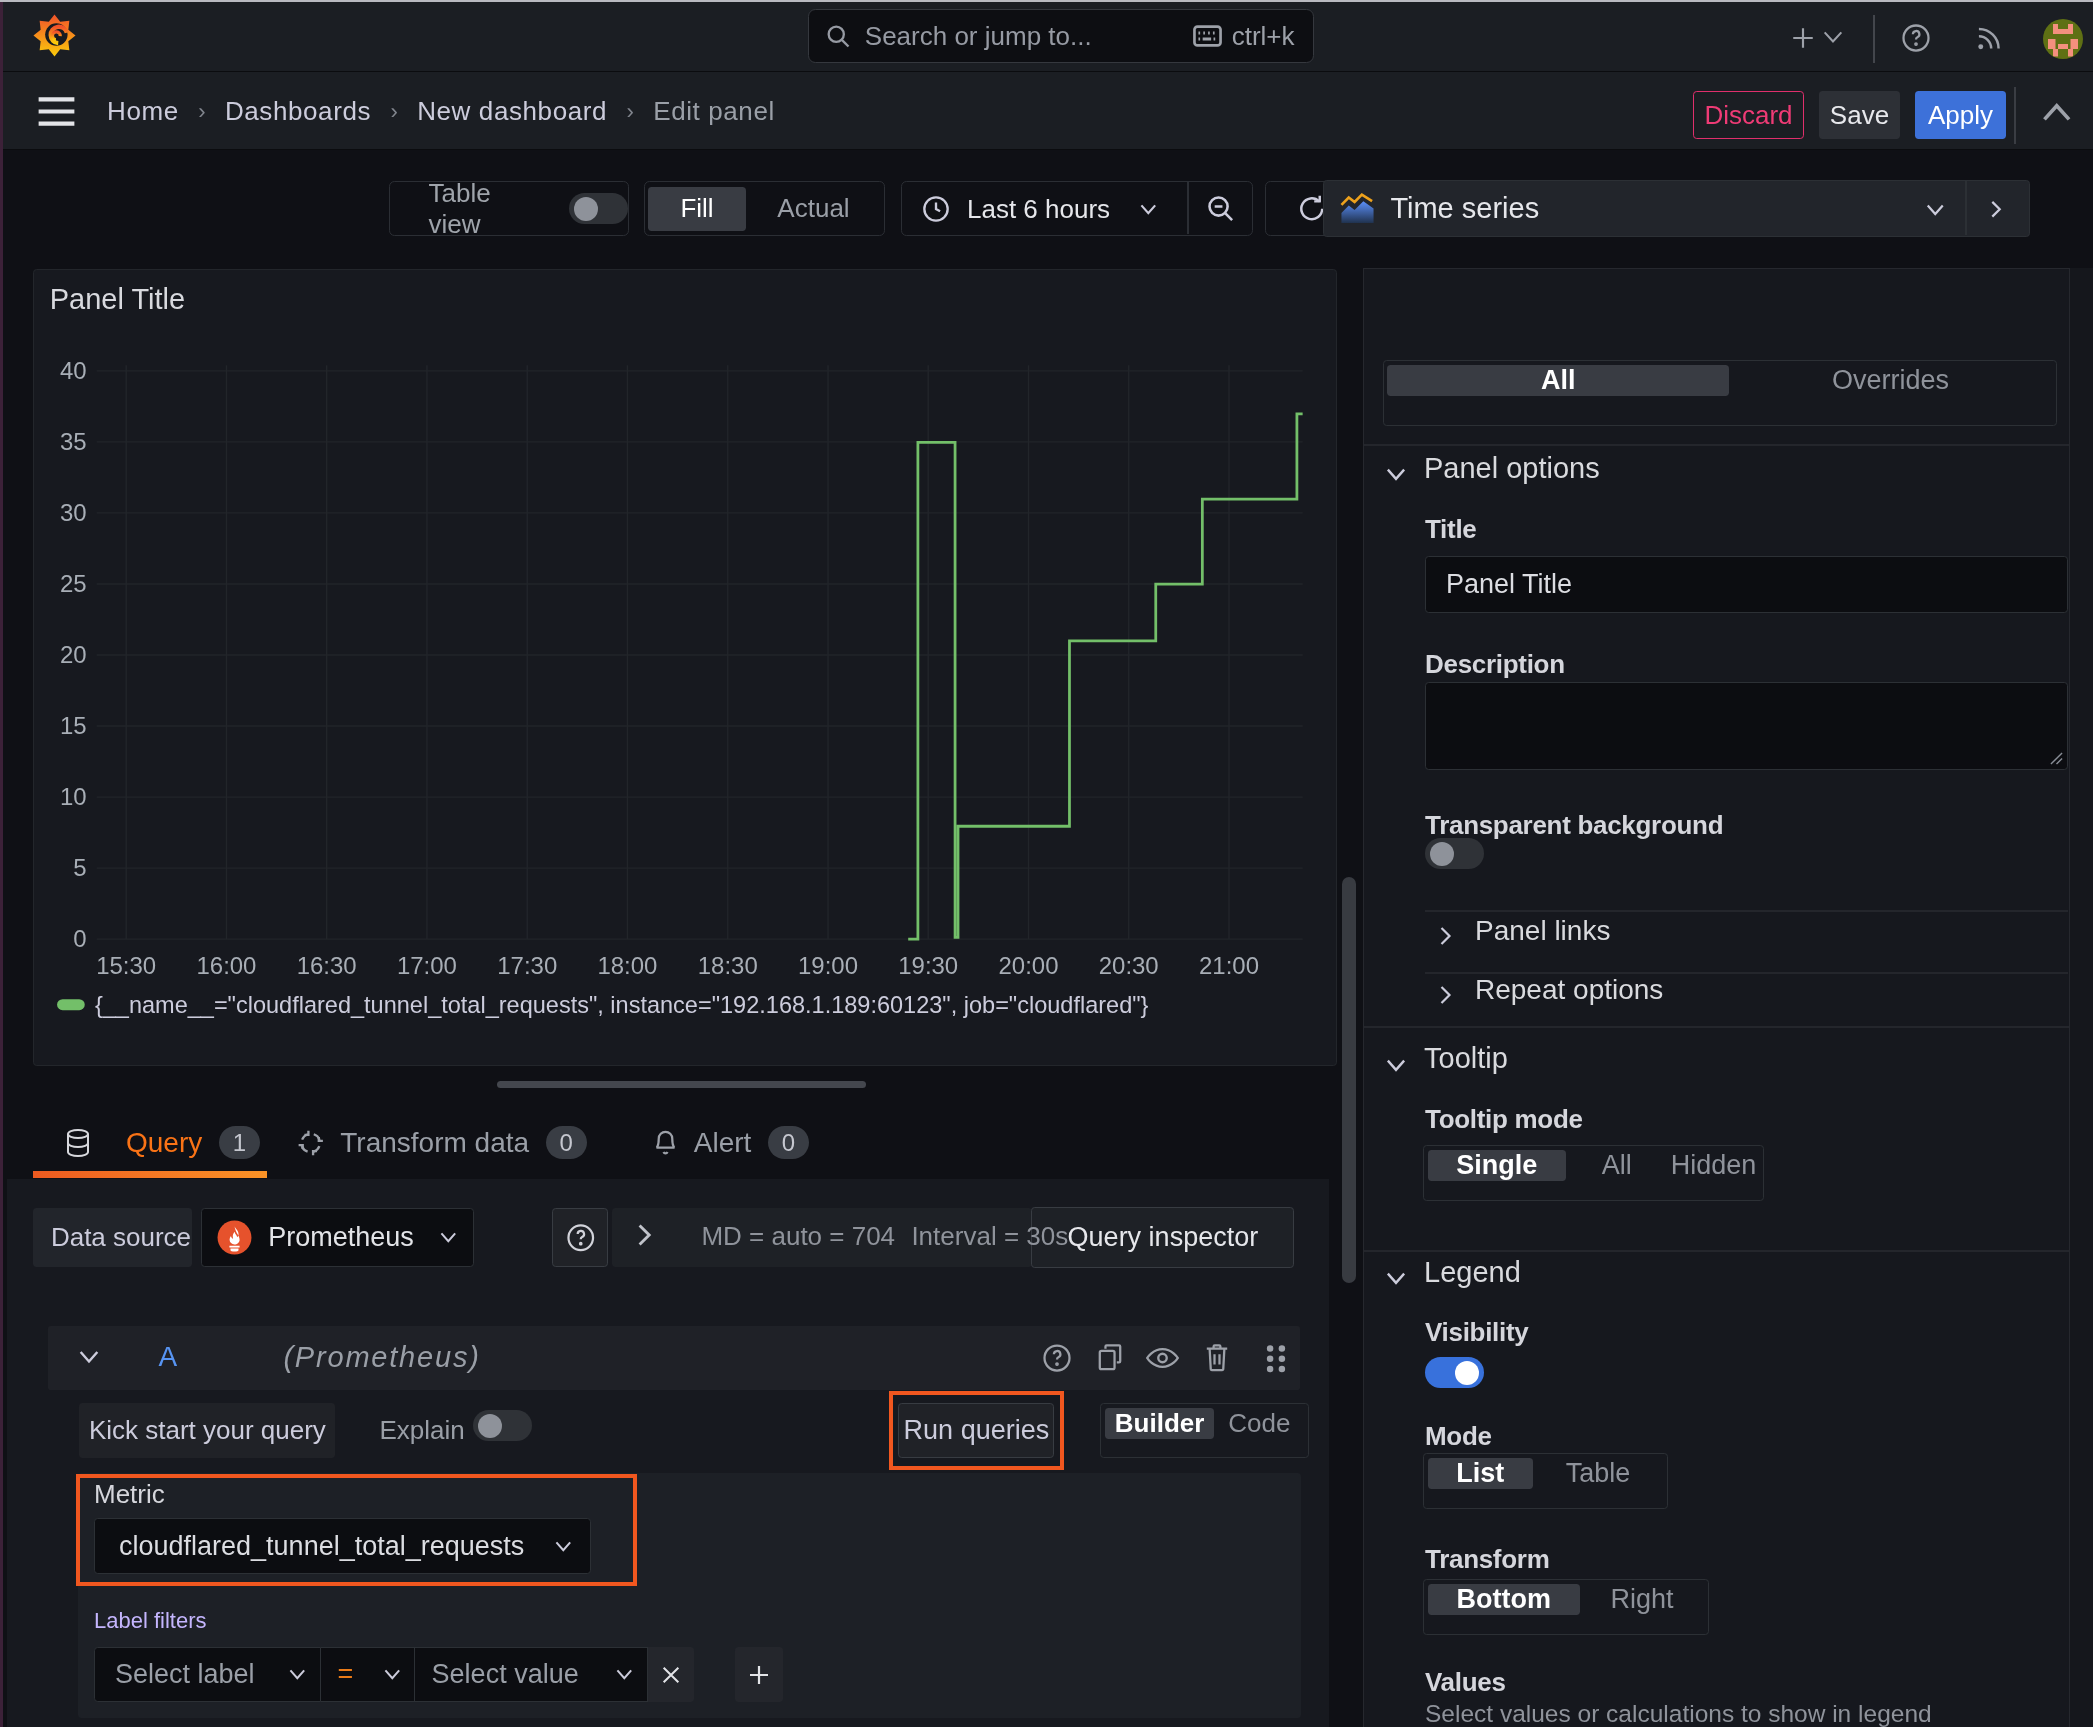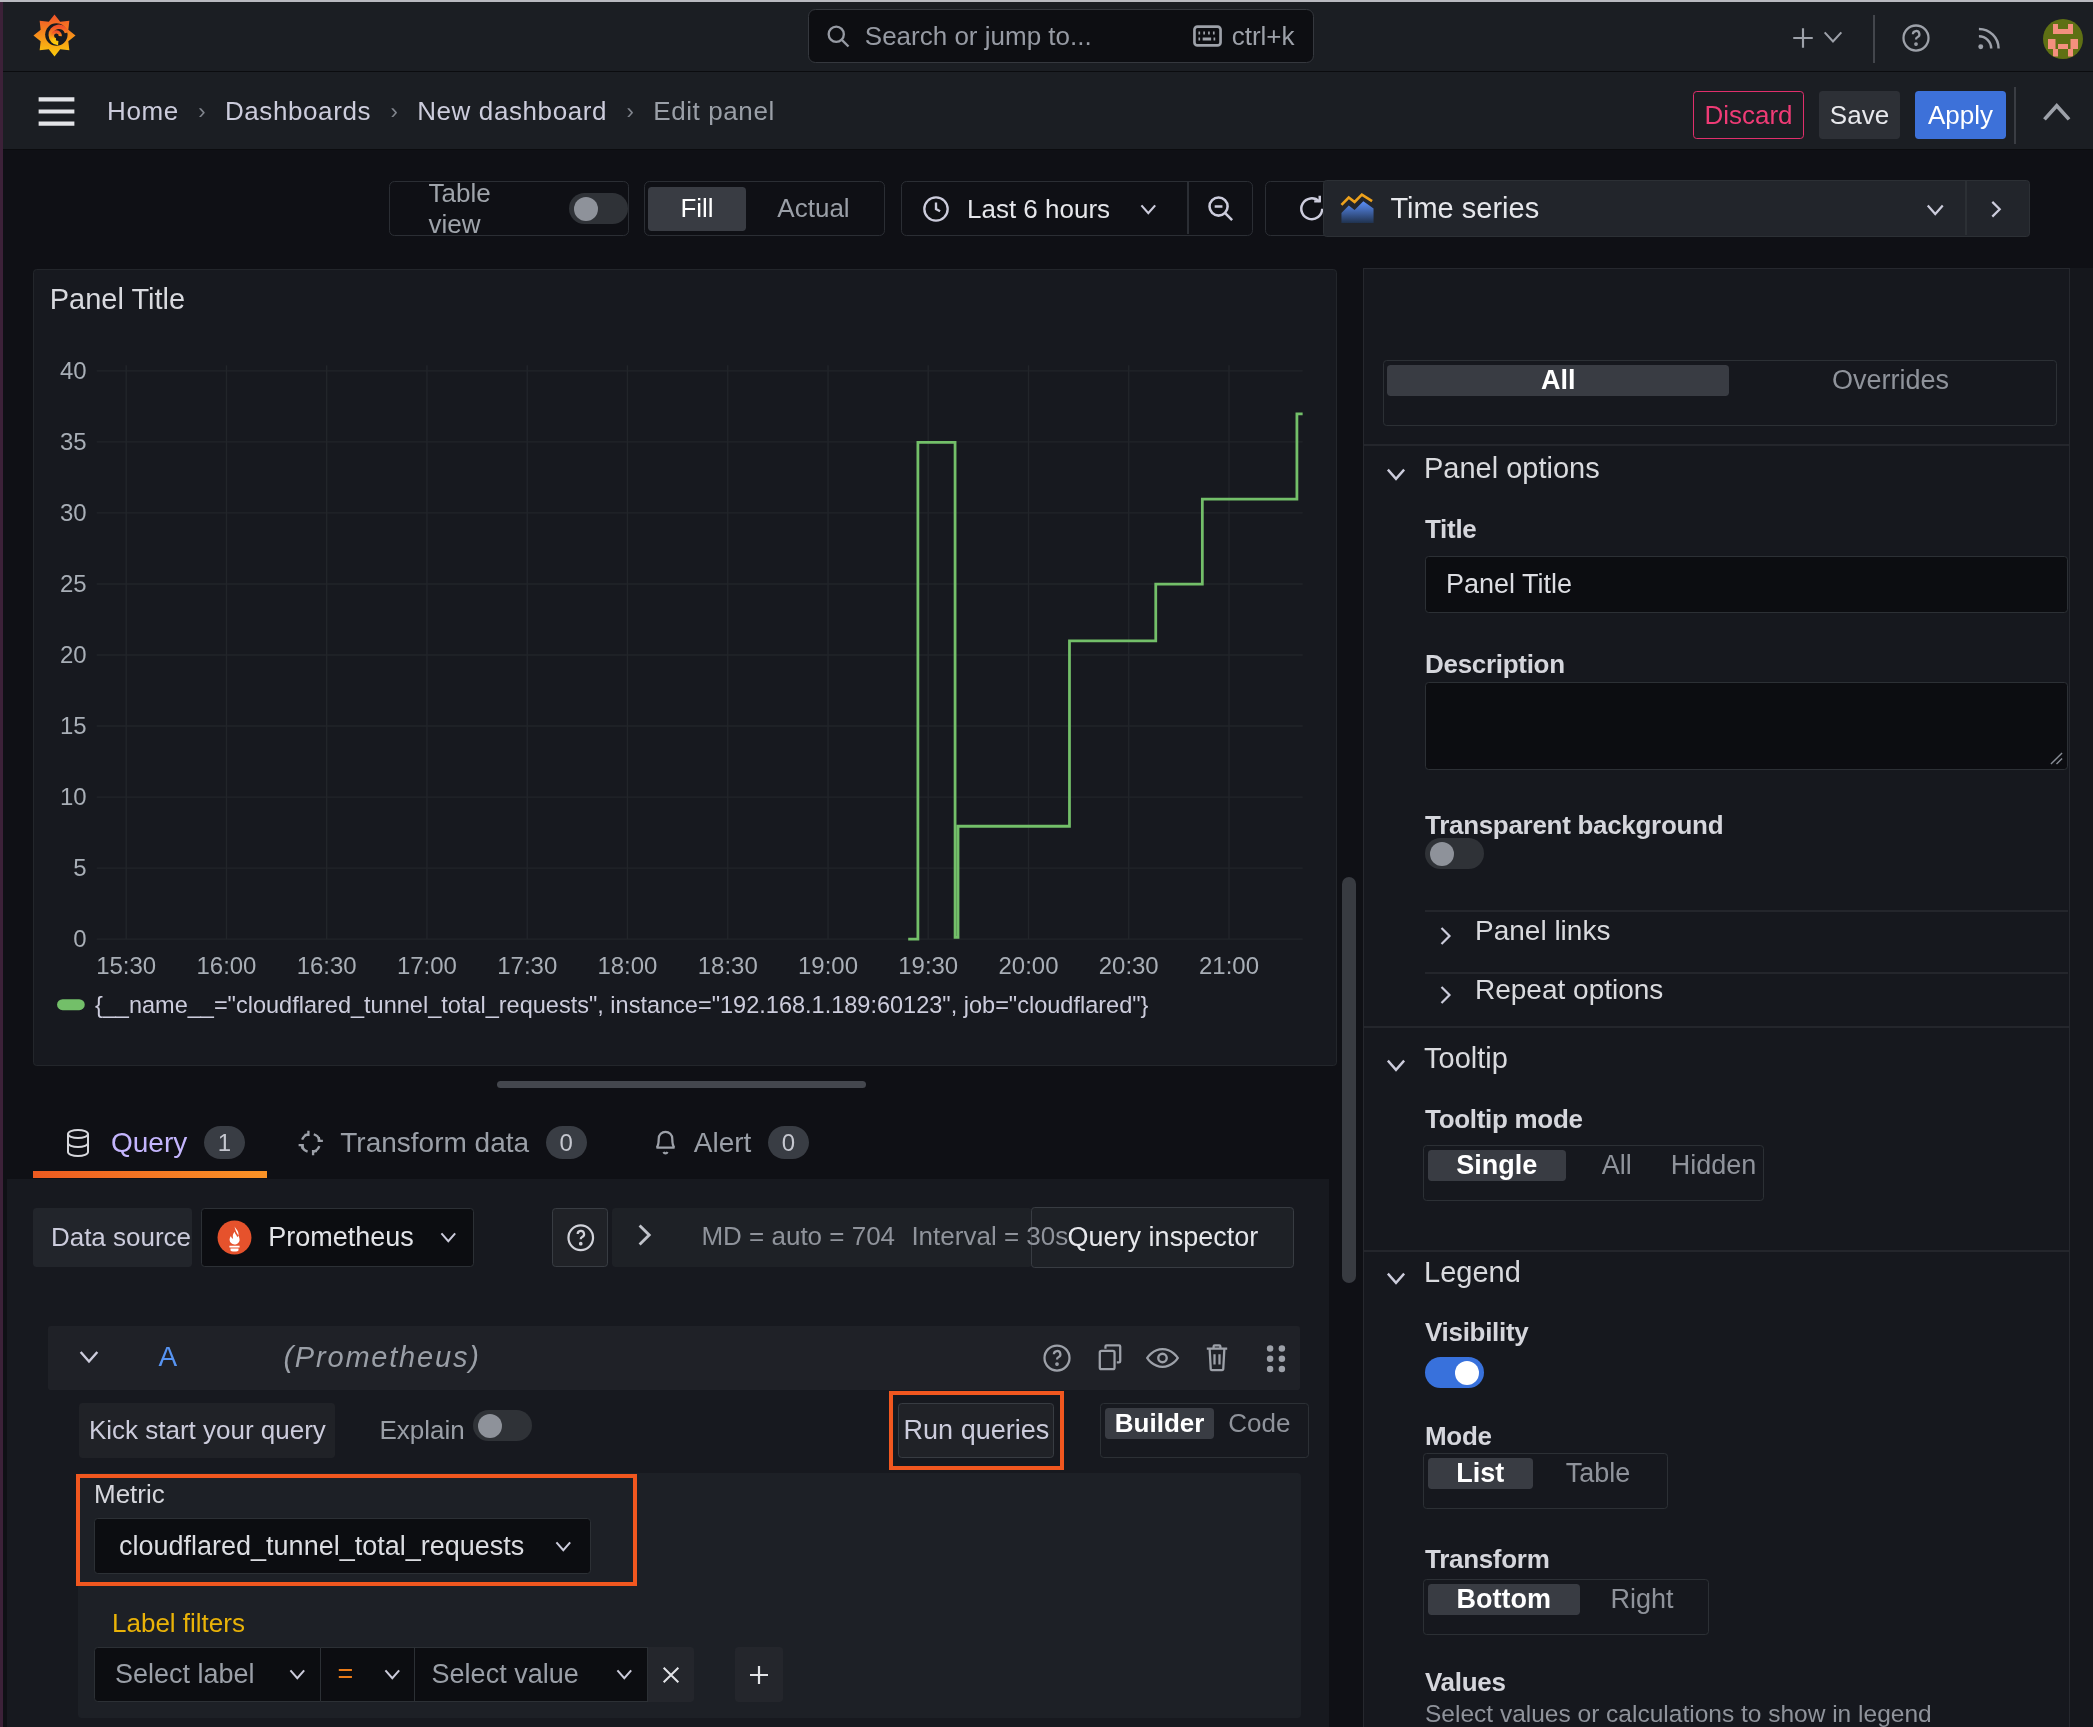--- a/index.html
+++ b/index.html
@@ -216,21 +216,21 @@
   </div>
 
   <div class="abs" style="left:497px;top:1081px;width:369px;height:6.5px;border-radius:3.7px;background:#44474e"></div>
 
   <div class="abs flex" style="left:66px;top:1124px;height:37px;gap:0">
     <svg class="icon" style="color:#d7d8dd" width="24" height="28" viewBox="0 0 24 28" fill="none" stroke="currentColor" stroke-width="2">
         <ellipse cx="12" cy="5" rx="10" ry="4"></ellipse>
         <path d="M2 5v9c0 2.2 4.5 4 10 4s10-1.8 10-4V5"></path>
         <path d="M2 14v9c0 2.2 4.5 4 10 4s10-1.8 10-4v-9"></path>
       </svg>
-    <span style="font-size:28px;color:#c4b5fd;margin-left:21px">Query</span>
+    <span style="font-size:28px;color:#f97316;margin-left:36px">Query</span>
     <span class="badge" style="margin-left:16.6px">1</span>
   </div>
   <div class="abs flex" style="left:296px;top:1124px;height:37px">
     <svg class="icon" width="29.5" height="28" viewBox="0 0 24 24" fill="none" stroke="currentColor" stroke-width="2">
         <path d="M9.5 4.5a8 8 0 0 0-4.9 4.6M4.3 14.6a8 8 0 0 0 5 4.8M14.6 19.4a8 8 0 0 0 4.8-4.7M19.6 9.3a8 8 0 0 0-5-4.8"></path>
         <path d="M10 1.6v3.4H6.6M1.6 13.8h3.5v3.4M14 22.4v-3.4h3.4M22.4 10.2h-3.5V6.8"></path>
       </svg>
     <span style="font-size:28px;color:#9a9fa7;margin-left:14.8px">Transform data</span>
     <span class="badge" style="margin-left:16.6px">0</span>
   </div>
@@ -322,21 +322,21 @@
     <div style="position:absolute;left:87px;top:1479px;"></div>
   </div>
 
   <span class="abs" style="left:94px;top:1479px;font-size:26px;color:#d5d6dc;z-index:30">Metric</span>
   <div class="abs inp flex" style="left:94px;top:1518px;width:497px;height:56px;z-index:30">
     <span style="font-size:27px;color:#dcdde2;margin-left:24px">cloudflared_tunnel_total_requests</span>
     <svg style="margin-left:auto;margin-right:18.5px" width="16.6" height="11" viewBox="0 0 18 12" fill="none" stroke="#ccccdc" stroke-width="2.2">
         <path d="M1.5 1.5 9 10l7.5-8.5"></path>
       </svg>
   </div>
-  <span class="abs" style="left:112px;top:1608px;font-size:26px;color:#eab308;z-index:30">Label filters</span>
+  <span class="abs" style="left:94px;top:1608px;font-size:22px;color:#c4b5fd;z-index:30">Label filters</span>
   <div class="abs flex" style="left:94px;top:1647px;height:55px;z-index:30">
     <div class="inp flex" style="width:227px;height:55px;border-radius:3.7px 0 0 3.7px">
       <span style="font-size:27px;color:#9a9fa7;margin-left:20px">Select label</span>
       <svg style="margin-left:auto;margin-right:14.8px" width="16.6" height="11" viewBox="0 0 18 12" fill="none" stroke="#ccccdc" stroke-width="2.2">
           <path d="M1.5 1.5 9 10l7.5-8.5"></path>
         </svg>
     </div>
     <div class="inp flex" style="width:94px;height:55px;border-radius:0;border-left:none">
       <span style="font-size:27px;color:#eb7b18;margin-left:16.6px">=</span>
       <svg style="margin-left:auto;margin-right:13px" width="16.6" height="11" viewBox="0 0 18 12" fill="none" stroke="#ccccdc" stroke-width="2.2">

